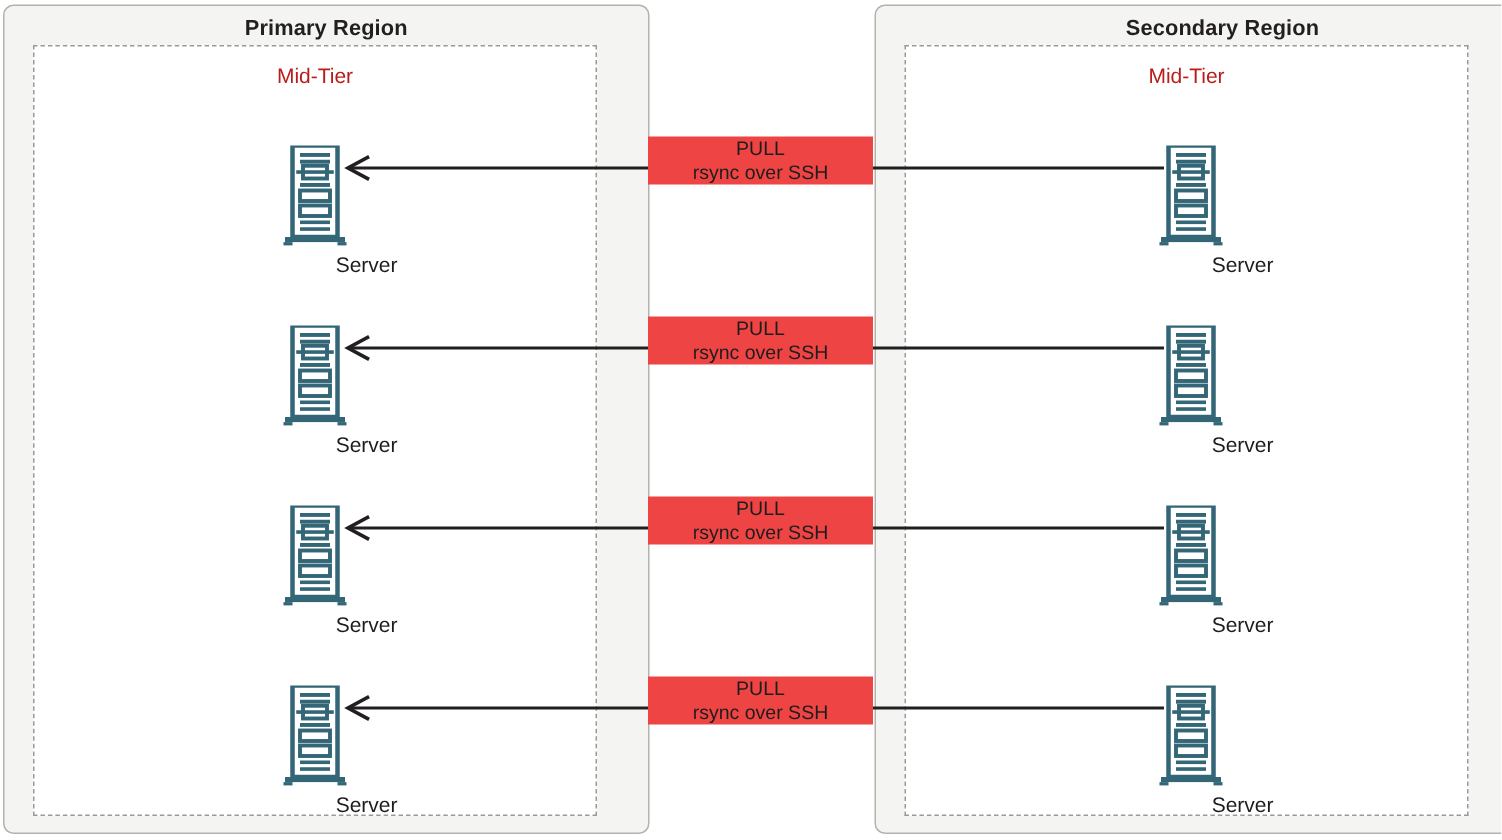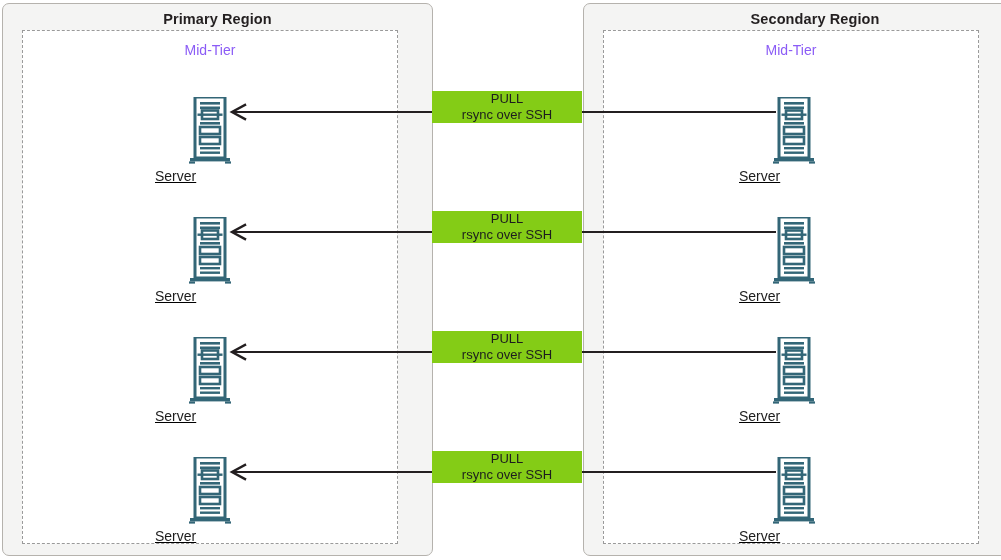--- a/index.html
+++ b/index.html
@@ -54,30 +54,29 @@
     border: 1px dashed #9a9a9a;
     box-sizing: border-box;
   }
   .tier-title {
     position: absolute;
     top: 11px;
     left: 0;
     right: 0;
     text-align: center;
     font-size: 14px;
-    color: #8b5cf6;
+    color: #b91c1c;
   }
 
   
   .node {
     position: absolute;
     width: 110px;
     margin-left: -55px;
-    text-align: left;
-    text-decoration: underline;
+    text-align: right;
   }
   .node .svg-wrap {
     display: block;
     width: 44px;
     height: 68px;
     margin: 0 auto;
   }
   .node-label {
     display: block;
     margin-top: 3px;
@@ -93,21 +92,21 @@
     top: 0;
     width: 1001px;
     height: 560px;
     pointer-events: none;
   }
   .flow-label {
     position: absolute;
     width: 150px;
     margin-left: -75px;
     text-align: center;
-    background: #84cc16;
+    background: #ef4444;
     font-size: 13px;
     color: #1d1d1d;
     line-height: 16px;
   }
   .flow-label .l1 { display: block; }
   .flow-label .l2 { display: block; }
 </style>
 </head>
 <body>
 

